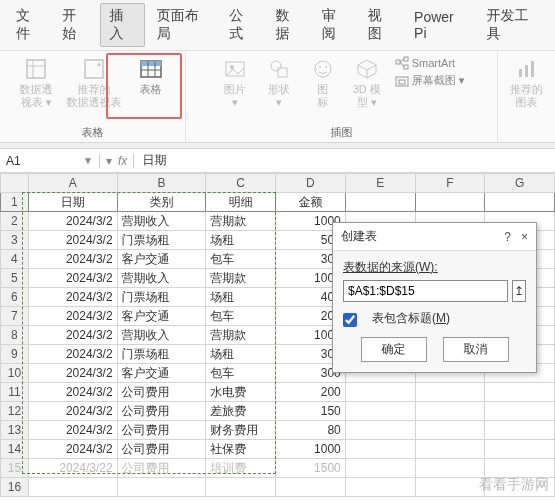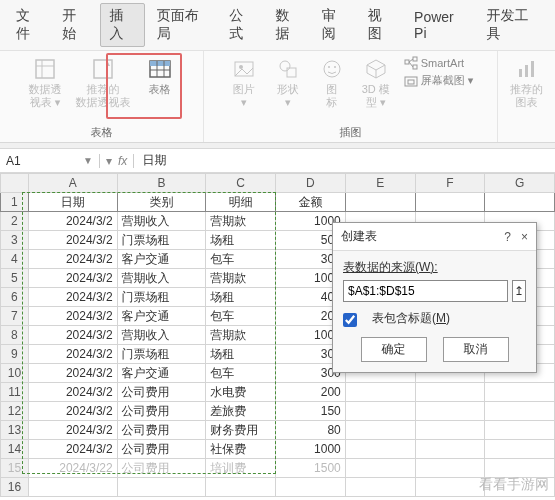--- a/index.html
+++ b/index.html
@@ -149,21 +149,21 @@
   <div class="menu-item">公式</div>
   <div class="menu-item">数据</div>
   <div class="menu-item">审阅</div>
   <div class="menu-item">视图</div>
   <div class="menu-item">Power Pi</div>
   <div class="menu-item">开发工具</div>
 </div>
 
 <div class="ribbon">
 
-  <div class="ribbon-group" style="width:204px;">
+  <div class="ribbon-group" style="width:186px;">
     <div class="ribbon-buttons">
       <div class="ribbon-btn disabled">
         <span class="icon">
           <svg viewBox="0 0 24 24">
               <rect x="3" y="3" width="18" height="18" fill="none" stroke="#999" stroke-width="1.5"></rect>
               <line x1="3" y1="9" x2="21" y2="9" stroke="#999"></line>
               <line x1="9" y1="3" x2="9" y2="21" stroke="#999"></line>
             </svg>
         </span>
         <span class="label"><span>数据透</span><br><span>视表</span> ▾</span>

